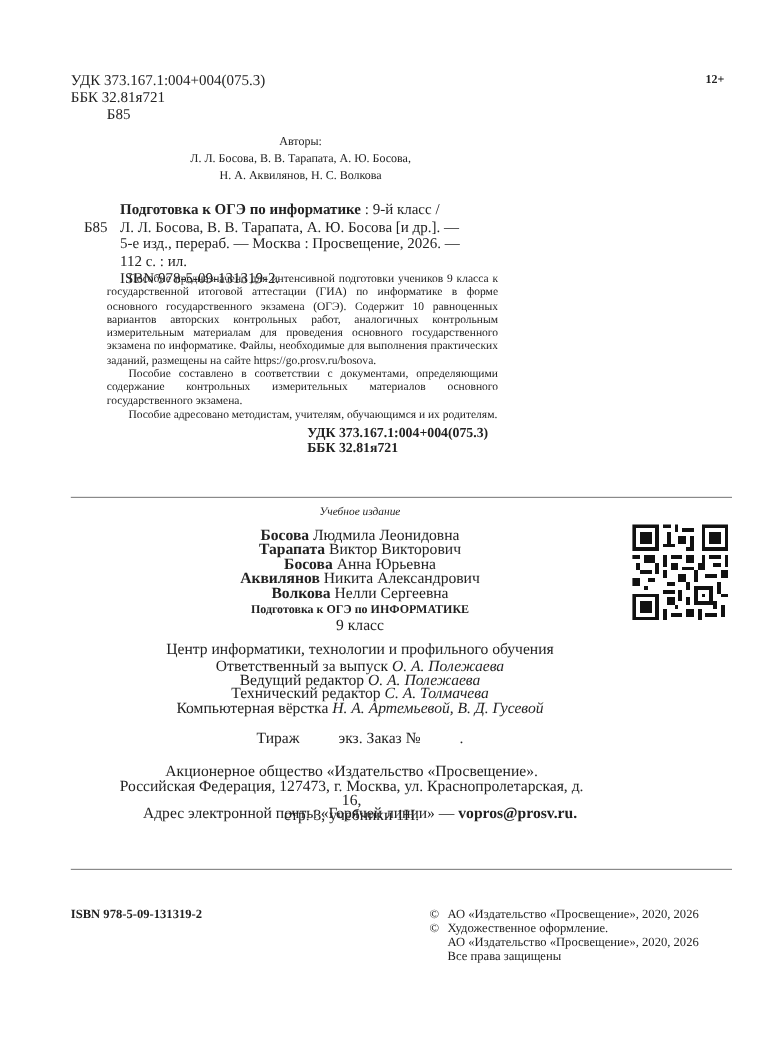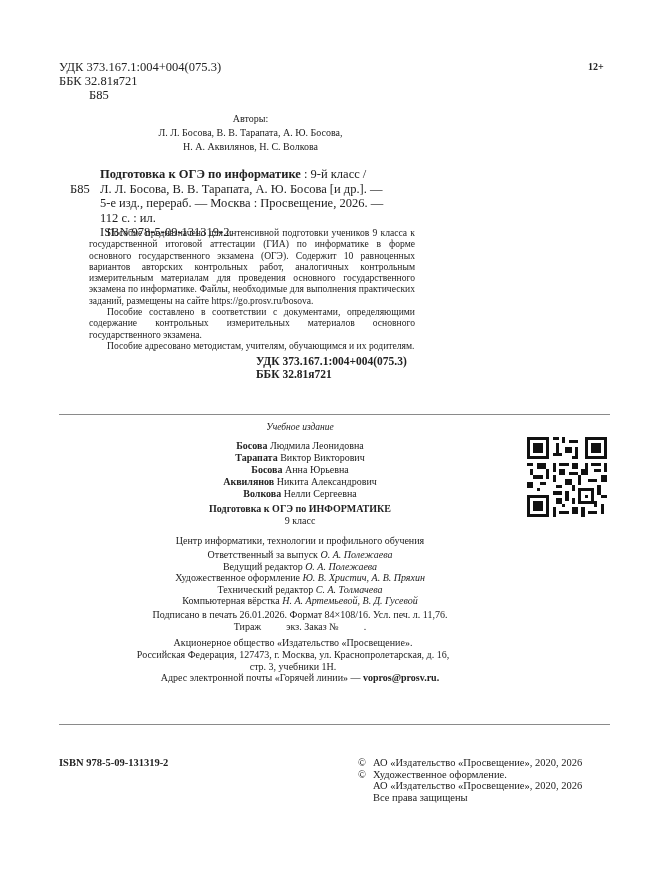--- a/index.html
+++ b/index.html
@@ -22,21 +22,21 @@
   .biblio .indent { padding-left:30px; }
   .biblio b { font-weight:bold; }
 
   .abstract { left:89px; top:227px; width:326px; font-size:9.6px; line-height:11.3px; text-align:justify; }
   .abstract p { margin:0; text-indent:18px; }
 
   .udk2 { left:256px; top:355px; font-size:11.5px; line-height:13px; font-weight:bold; }
 
   .rule { left:59px; width:551px; height:0; border-top:1.5px solid #8a8a8a; }
 
-  .center-col { left:130px; width:340px; text-align:center; font-size:10px; line-height:12px; }
+  .center-col { left:130px; width:340px; text-align:center; font-size:13px; line-height:12px; }
   .edition-type { top:421px; font-style:italic; font-size:9.5px;font-family:Liberation Serif, serif; }
   .credits { top:440px; }
   .credits div b { font-weight:bold; }
 
   .book-title { top:503px; font-weight:bold; font-size:10px; }
   .grade { top:515px; }
   .center-name { top:535px; }
   .staff { top:549px; line-height:11.6px; }
   .staff i { }
   .signed { top:609px; }
@@ -103,27 +103,25 @@
   <div><b>Волкова</b><span> Нелли Сергеевна</span></div>
 </div>
 
 <div class="abs center-col book-title serif">Подготовка к ОГЭ по ИНФОРМАТИКЕ</div>
 <div class="abs center-col grade serif">9 класс</div>
 <div class="abs center-col center-name serif">Центр информатики, технологии и профильного обучения</div>
 
 <div class="abs center-col staff serif">
   <div><span>Ответственный за выпуск </span><i>О. А. Полежаева</i></div>
   <div><span>Ведущий редактор </span><i>О. А. Полежаева</i></div>
-  <div><span>Художественное оформление </span><i>Ю. В. Христич, А. В. Пряхин</i></div>
   <div><span>Технический редактор </span><i>С. А. Толмачева</i></div>
   <div><span>Компьютерная вёрстка </span><i>Н. А. Артемьевой, В. Д. Гусевой</i></div>
 </div>
 
 <div class="abs center-col signed serif" style="left:100px; width:400px;">
-  <div>Подписано в печать 26.01.2026. Формат 84×108/16. Усл. печ. л. 11,76.</div>
   <div style="white-space:pre">Тираж          экз. Заказ №          .</div>
 </div>
 
 <div class="abs center-col publisher serif" style="left:93px; width:400px;">
   <div>Акционерное общество «Издательство «Просвещение».</div>
   <div>Российская Федерация, 127473, г. Москва, ул. Краснопролетарская, д. 16,</div>
   <div>стр. 3, учебники 1Н.</div>
 </div>
 
 <div class="abs center-col email serif" style="left:100px; width:400px;">

